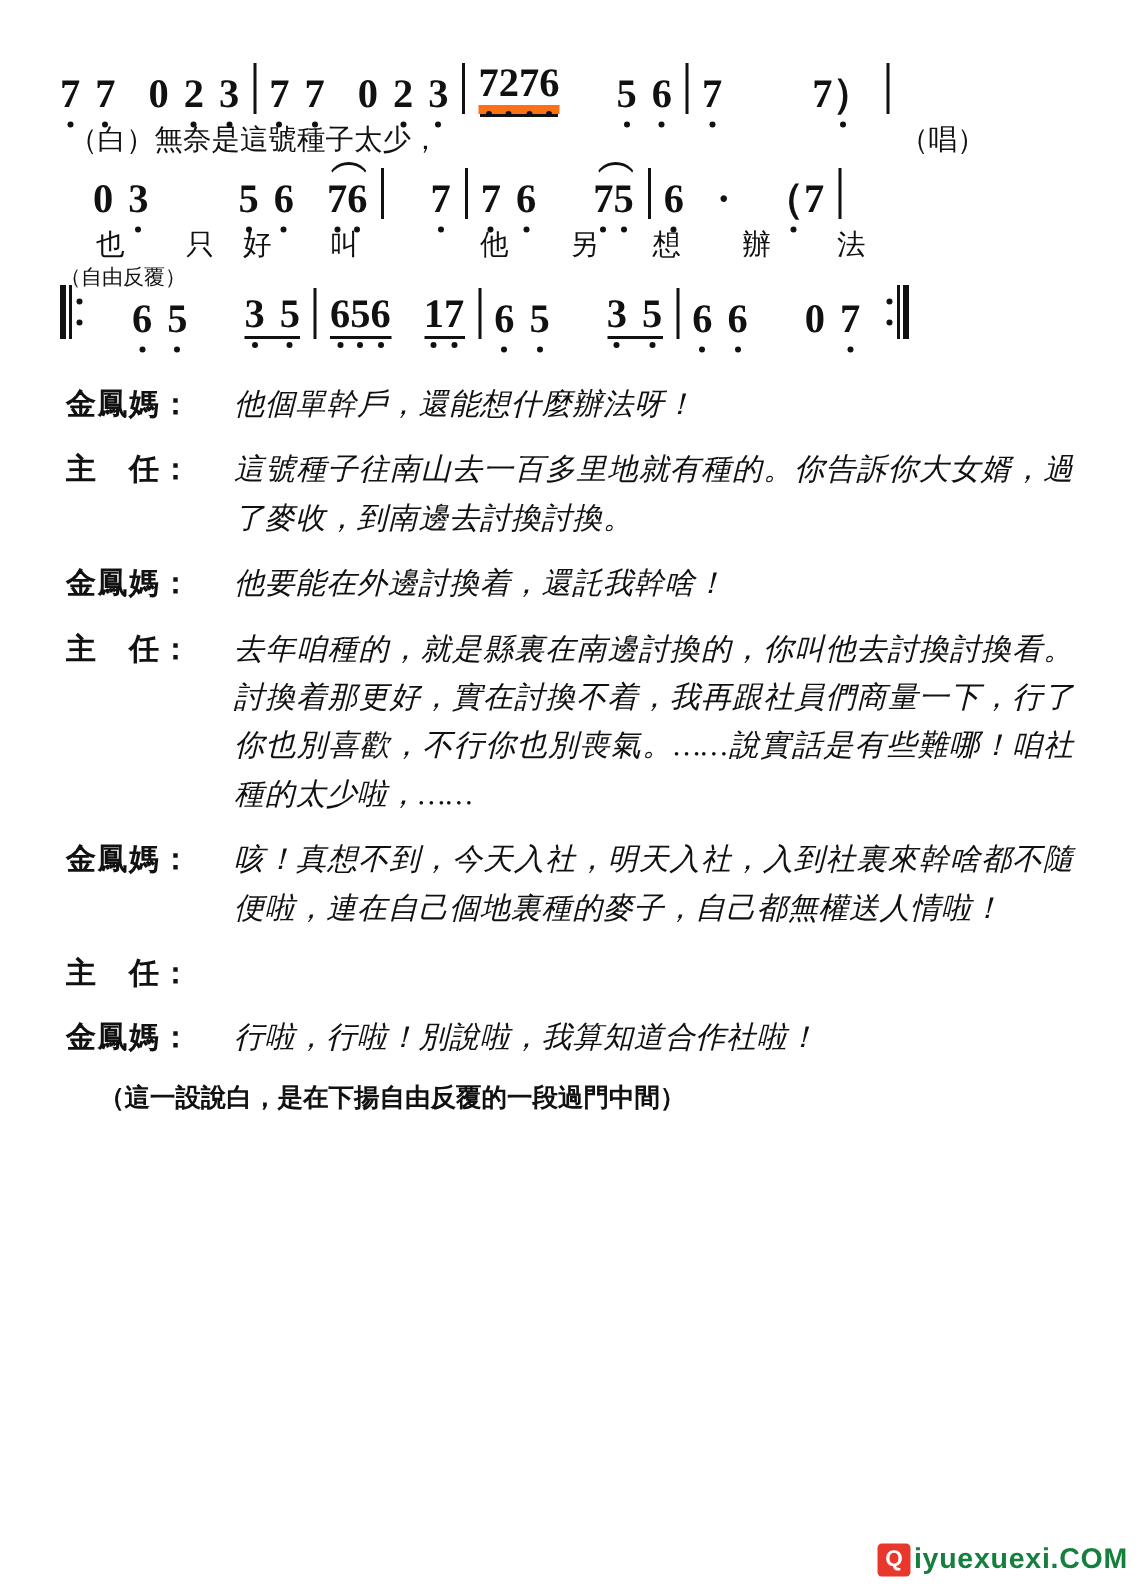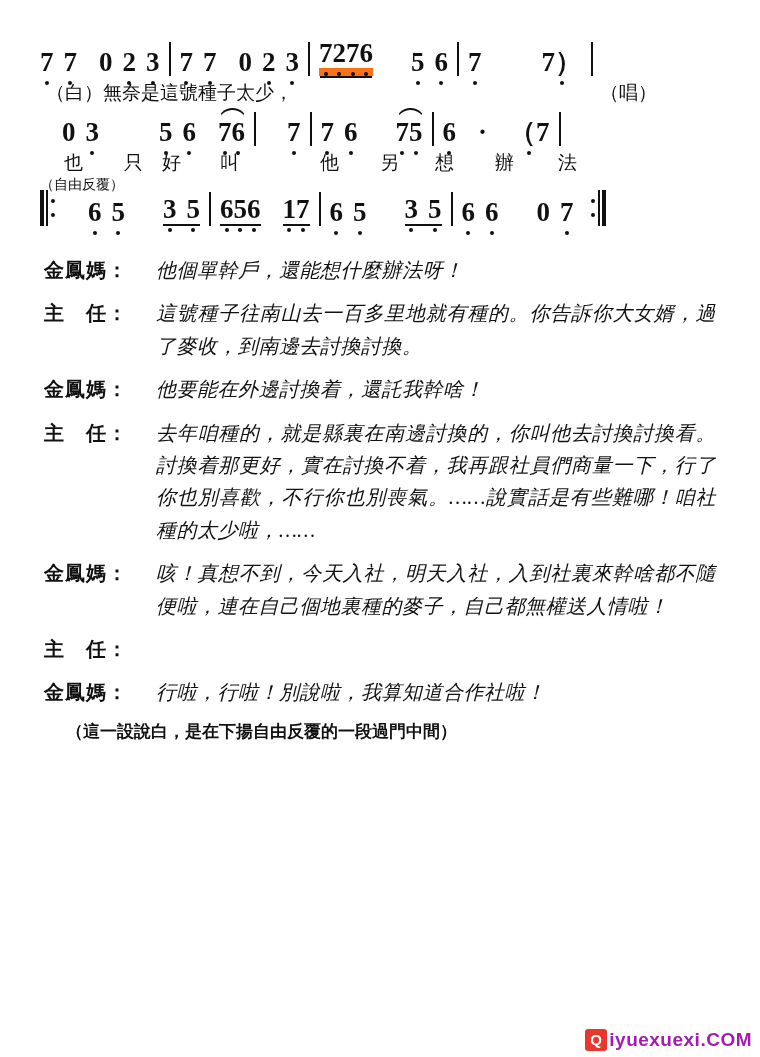--- a/index.html
+++ b/index.html
@@ -67,21 +67,21 @@
     border-radius: 50%;
     background: #111;
   }
   
   .beam1 {
     border-bottom: 2px solid #111;
     padding-bottom: 1px;
   }
   .beam2 {
     box-shadow: 0 3px 0 -1px #111;
-    border-bottom: 8px solid #f97316;
+    border-bottom: 6px solid #f97316;
     padding-bottom: 1px;
   }
   .bar {
     display: inline-block;
     width: 2px;
     background: #111;
     height: 34px;
     margin: 0 9px;
     vertical-align: bottom;
   }
@@ -217,21 +217,21 @@
     width: 22px;
     height: 22px;
     background: #e8382d;
     color: #fff;
     border-radius: 3px;
     text-align: center;
     line-height: 22px;
     font-size: 15px;
     margin-right: 2px;
   }
-  .wm-text { color: #a21caf; }
+  .wm-text { color: #15803d; }
 </style>
 </head>
 <body>
 
 <div class="page">
 
   <div class="notation">
 
     <div class="staff-line">
       <div class="note-row">

